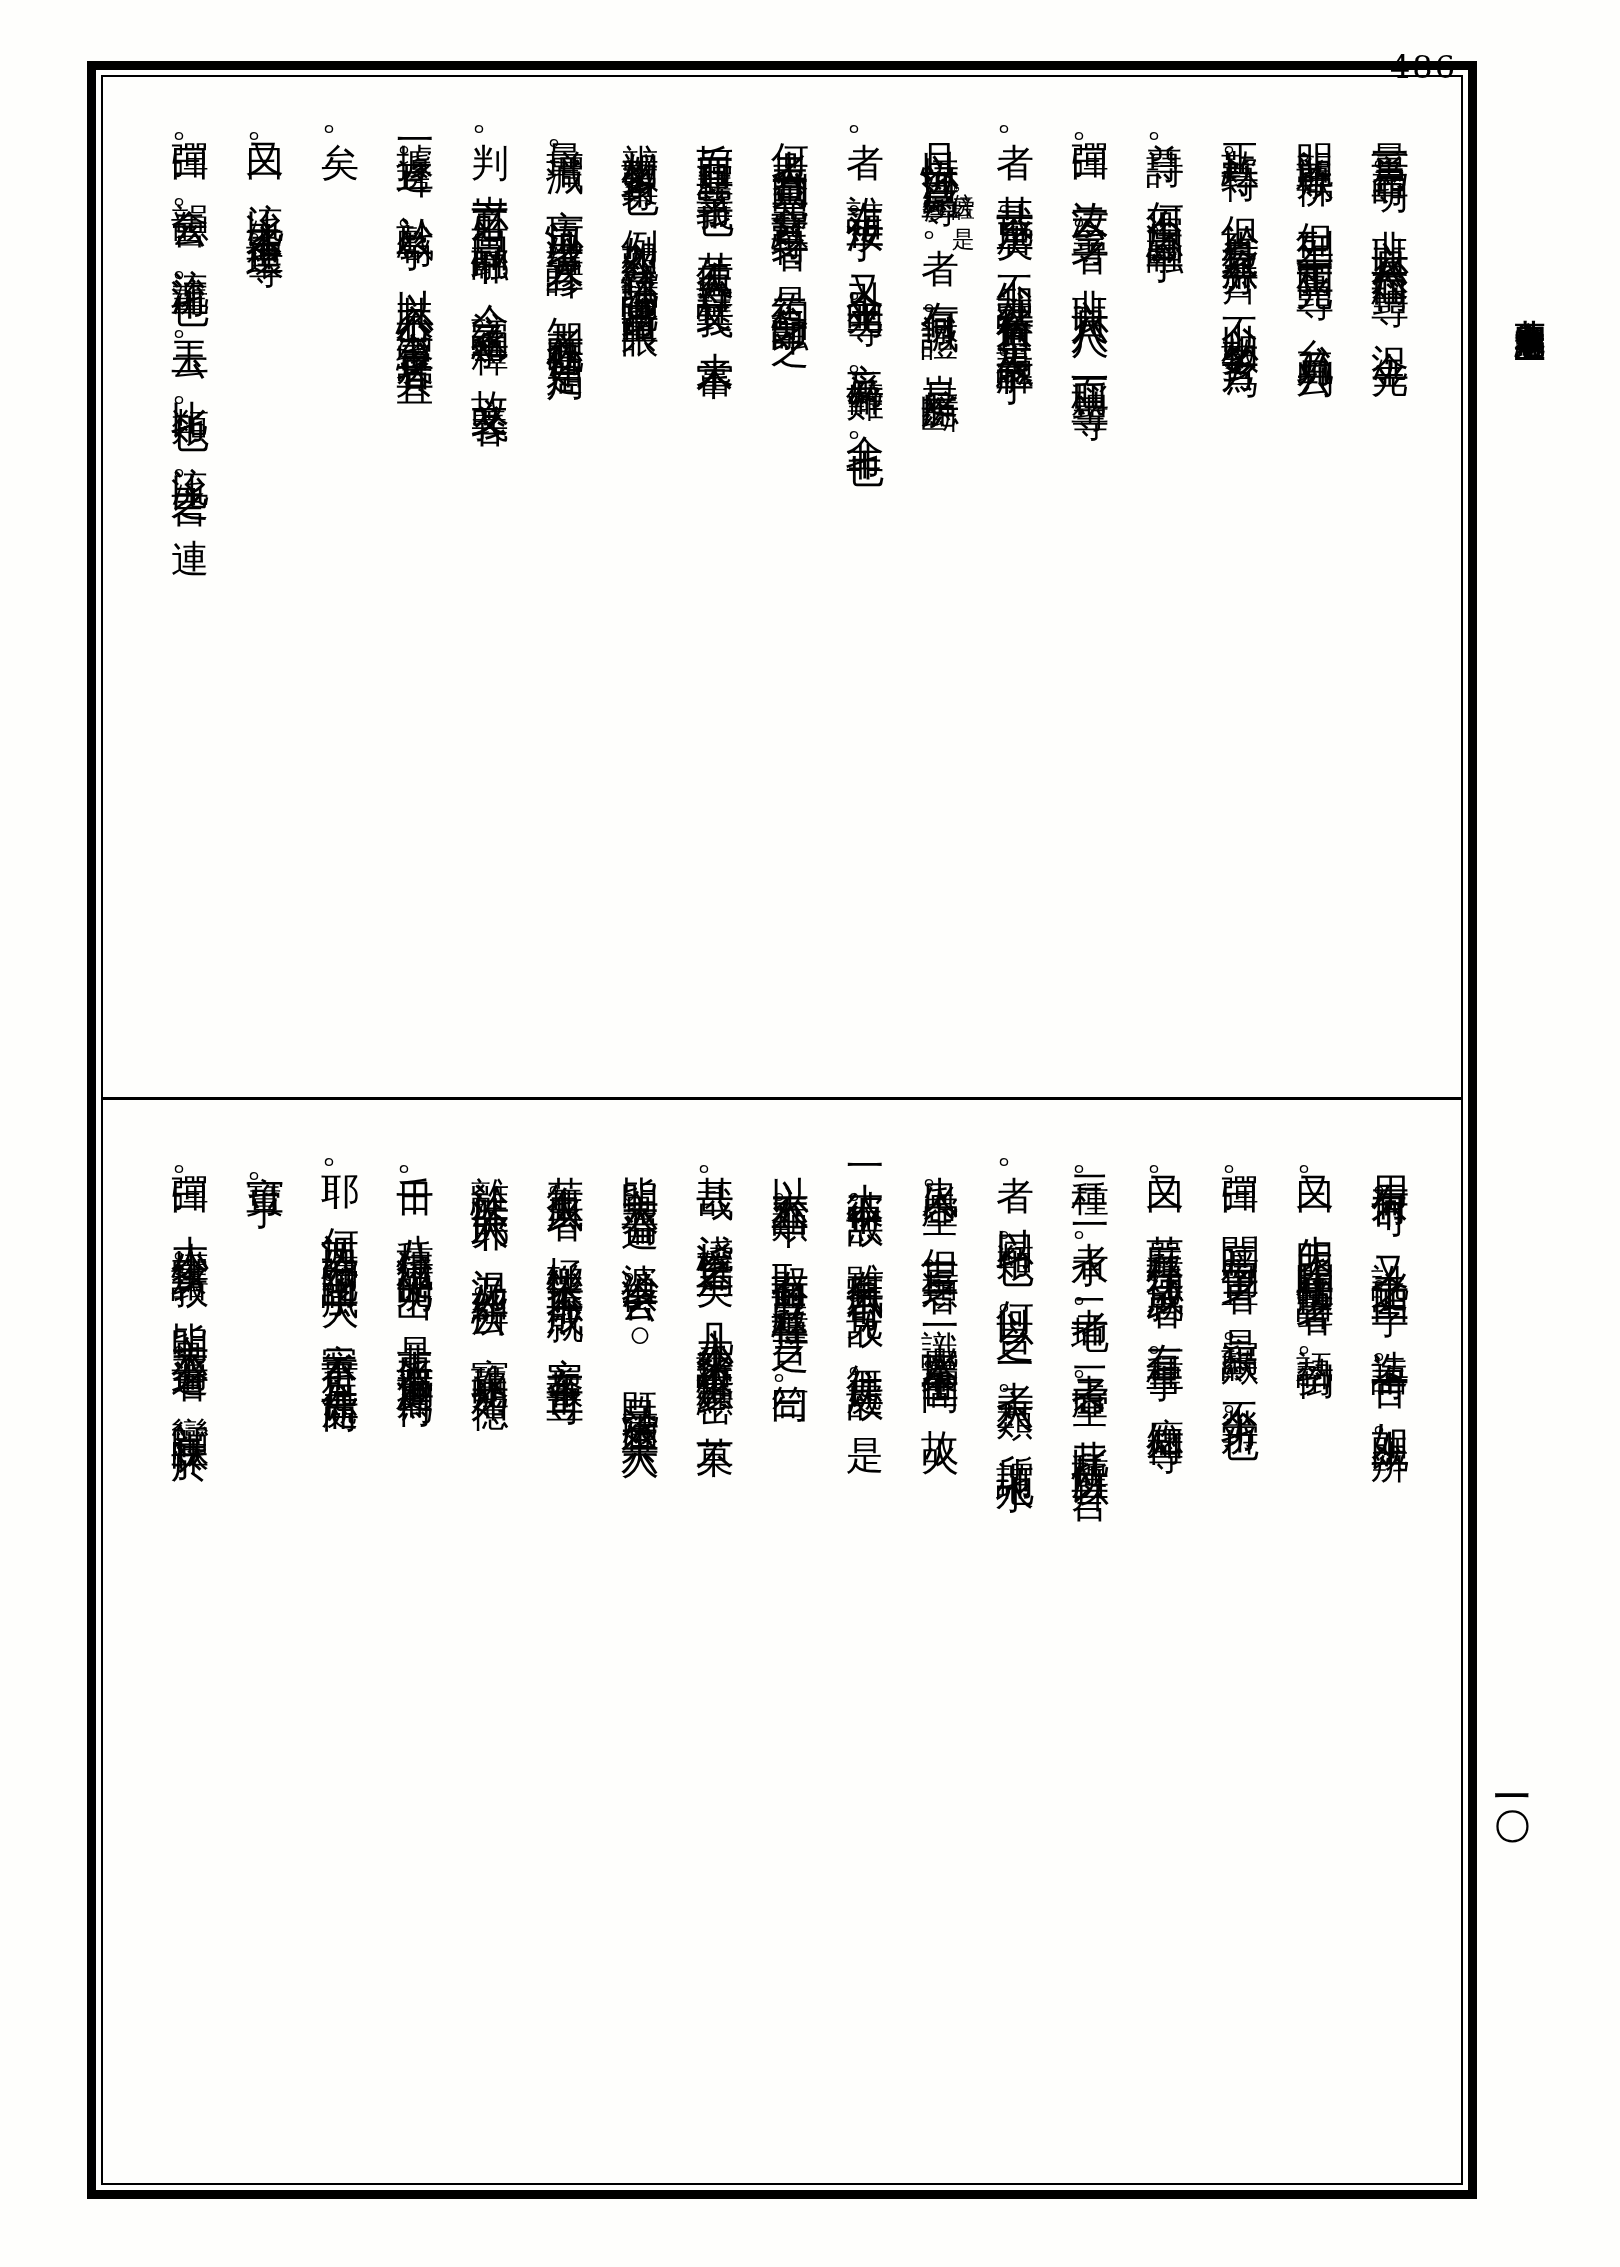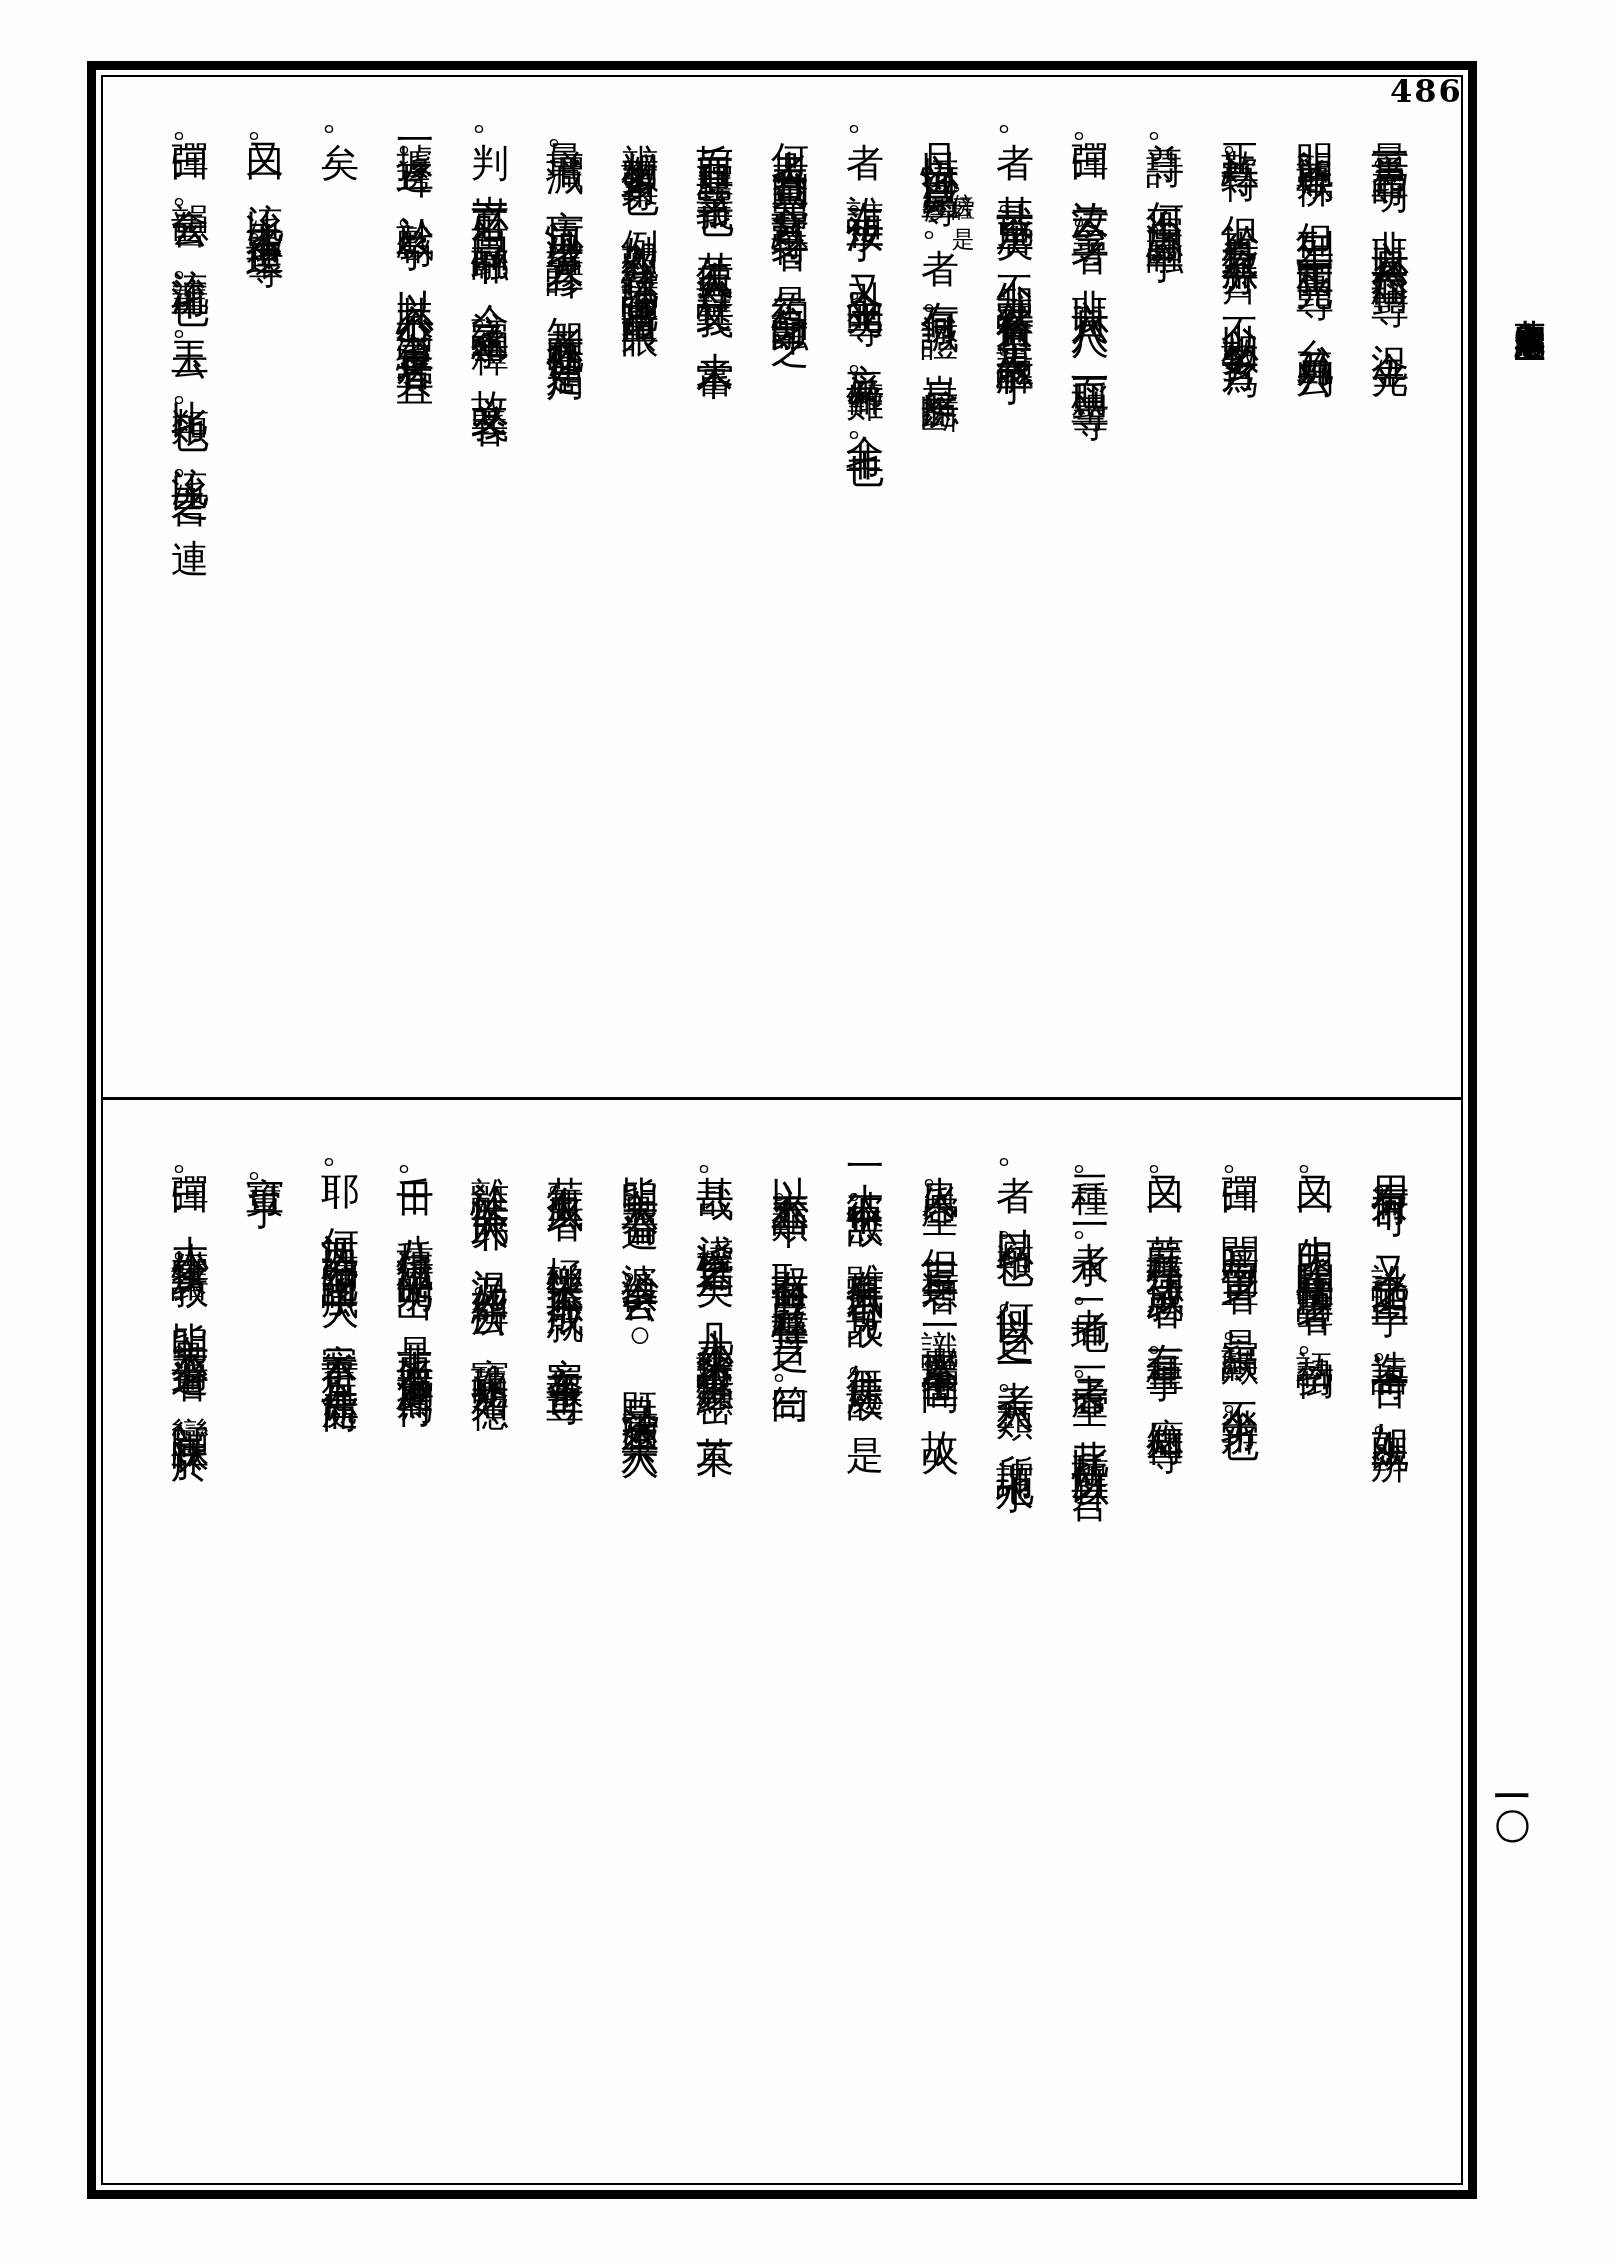--- a/index.html
+++ b/index.html
@@ -5,23 +5,22 @@
   html,body{margin:0;padding:0;}
   body{
     width:1621px;height:2267px;position:relative;
     background:#fefefc;color:#000;
     font-family:"Liberation Serif","DejaVu Serif",serif;
     overflow:hidden;
   }
   
   .page-number{
     position:absolute;left:1390px;top:48px;
-    font-size:32px;font-weight:bold;letter-spacing:2px;
+    font-size:32px;font-weight:normal;letter-spacing:2px;
     font-family:"DejaVu Serif","Liberation Serif",serif;
-    margin-top:24px;
   }
   .margin-title{
     position:absolute;left:1509px;top:295px;
     writing-mode:vertical-rl;text-orientation:upright;
     font-size:30px;font-weight:bold;letter-spacing:2px;
   }
   .folio{
     position:absolute;left:1487px;top:1778px;
     writing-mode:vertical-rl;text-orientation:upright;
     font-size:36px;font-weight:bold;letter-spacing:4px;

